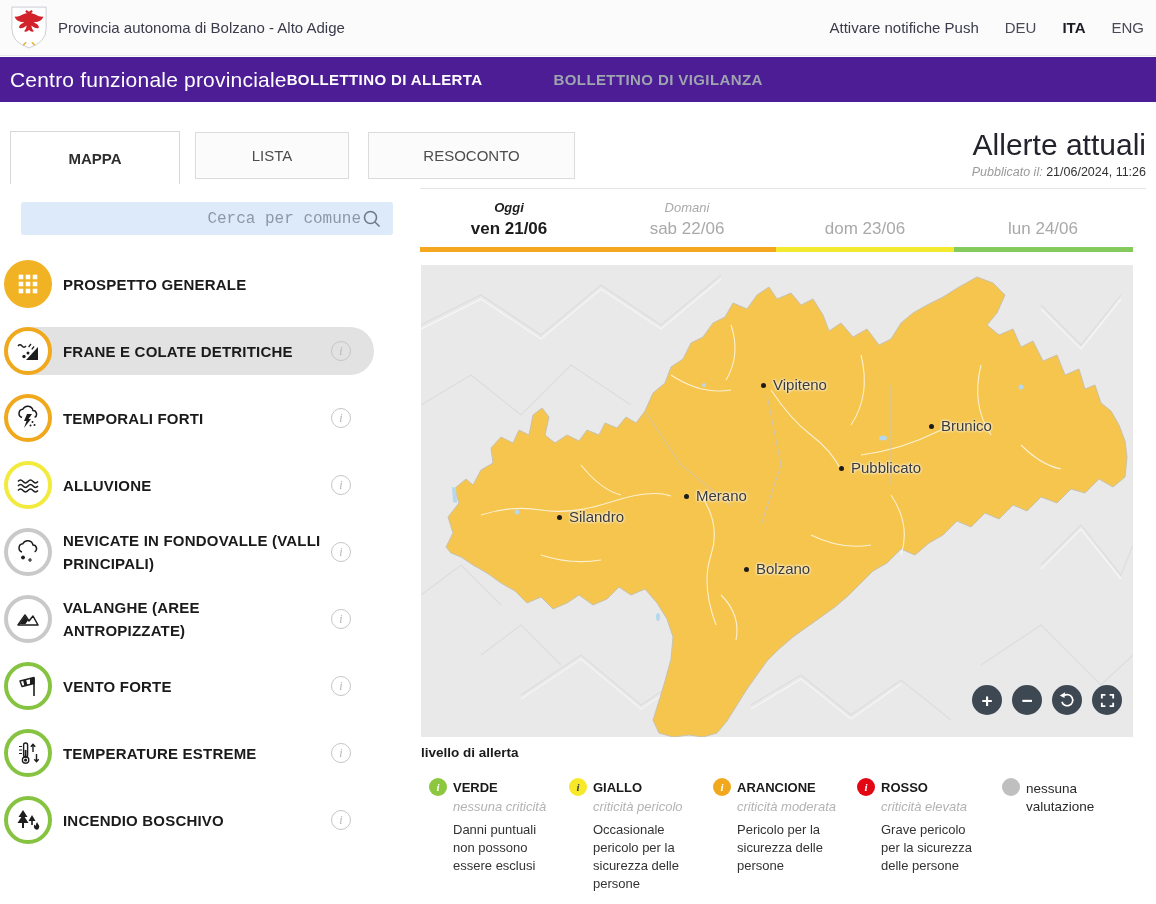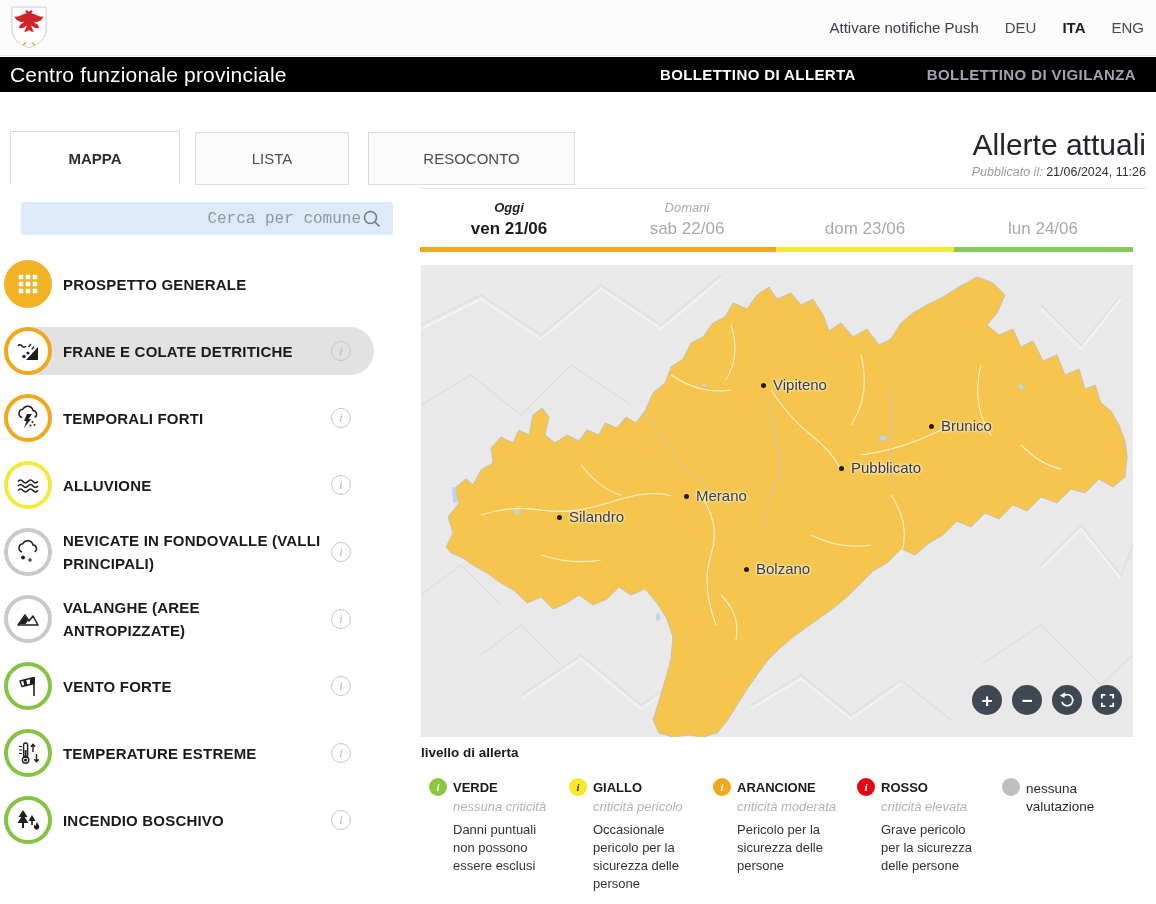--- a/index.html
+++ b/index.html
@@ -9,32 +9,32 @@
   
   .topbar { position:absolute; left:0; top:0; width:1156px; height:56px; background:#fbfbfc; border-bottom:1px solid #e6e8ea; display:flex; align-items:center; justify-content:space-between; padding:0 12px 0 10px; }
   .brand { display:flex; align-items:center; gap:10px; }
   .brand-text { font-size:15px; color:#3b3b4b; }
   .topbar-right { display:flex; align-items:center; gap:26px; font-size:15px; color:#3b3b4b;justify-content:flex-end; }
   .lang { cursor:pointer; color:#4a4a56; }
   .lang.active { font-weight:bold; color:#1c1c26; }
   .push-link { cursor:pointer; }
 
   
-  .navbar { position:absolute; left:0; top:57px; width:1156px; height:35px; background:#000000; display:flex; align-items:center; justify-content:space-between; padding:0 20px 0 10px; }
+  .navbar { position:absolute; left:0; top:57px; width:1156px; height:45px; background:#4c1d95; display:flex; align-items:center; justify-content:flex-start; padding:0 20px 0 10px; }
   .navbar-title { color:#fff; font-size:21px; font-weight:400; letter-spacing:.2px; }
   .navbar-menu { display:flex; gap:71px; }
   .navbar-item { font-size:15px; font-weight:bold; letter-spacing:.4px; color:#9fa5af; cursor:pointer; }
   .navbar-item.active { color:#ffffff; }
 
   
   .tab { position:absolute; top:131px; height:49px; display:flex; align-items:center; justify-content:center; font-size:15px; cursor:pointer; }
   .tab-mappa { left:10px; width:170px; background:#fff; border:1px solid #d8d8d8; border-bottom:none; height:53px; font-weight:bold; color:#2e2e2e; z-index:2; }
   .tab-lista { left:195px; width:154px; }
   .tab-resoconto { left:368px; width:207px; }
-  .tab-inactive { background:#fbfbfb; border:1px solid #dcdcdc; color:#4d4d4d; top:132px; height:53px; }
+  .tab-inactive { background:#fbfbfb; border:1px solid #dcdcdc; color:#4d4d4d; top:132px; height:47px; }
 
   
   .alerts-title { position:absolute; right:10px; top:128px; font-size:30px; color:#23232d; text-align:right; }
   .published { position:absolute; right:10px; top:165px; font-size:12.5px; text-align:right; color:#333; }
   .published .lab { font-style:italic; color:#9b9b9b; }
   .right-divider { position:absolute; left:420px; top:188px; width:726px; height:1px; background:#e5e5e5; }
 
   
   .searchbox { position:absolute; left:21px; top:202px; width:372px; height:33px; background:#ddeafa; border-radius:3px; display:flex; align-items:center; padding:0 10px; }
   .searchbox input { flex:1; border:none; outline:none; background:transparent; font-size:16px; color:#334; font-family:Liberation Mono, monospace;text-align:right; }
@@ -77,20 +77,21 @@
 </head>
 <body>
 
 <div class="topbar">
   <div class="brand">
     <svg width="38" height="44" viewBox="0 0 40 46">
       <path d="M2 1 H38 V24 q0 14 -18 20 Q2 38 2 24 Z" fill="#ffffff" stroke="#c8ccd2" stroke-width="1"></path>
       <path fill="#d2232a" d="M20 6 l2.5 -2 1.5 1.5 -1.8 2 c5 .5 7 4 13 3.5 -1.5 5 -7.5 6.5 -10.5 5.5 2.5 2.5 6.5 3 5.5 6.5 -3 .8 -5.5 -1 -7.7 -2.7 .2 2.7 1.2 4.4 2.7 6.2 -2.2 1.2 -4 -.3 -5.2 -1.4 -1.2 1.1 -3 2.6 -5.2 1.4 1.5 -1.8 2.5 -3.5 2.7 -6.2 -2.2 1.7 -4.7 3.5 -7.7 2.7 -1 -3.5 3 -4 5.5 -6.5 -3 1 -9 -.5 -10.5 -5.5 6 .5 8 -3 13 -3.5 l-1.8 -2 1.5 -1.5 z"></path>
       <path d="M17 38 l-3 3 M23 38 l3 3" stroke="#e8b33b" stroke-width="1.6" fill="none"></path>
     </svg>
+    <span class="brand-text">Provincia autonoma di Bolzano - Alto Adige</span>
   </div>
   <div class="topbar-right">
     <span class="push-link">Attivare notifiche Push</span>
     <span class="lang">DEU</span>
     <span class="lang active">ITA</span>
     <span class="lang">ENG</span>
   </div>
 </div>
 
 <div class="navbar">

